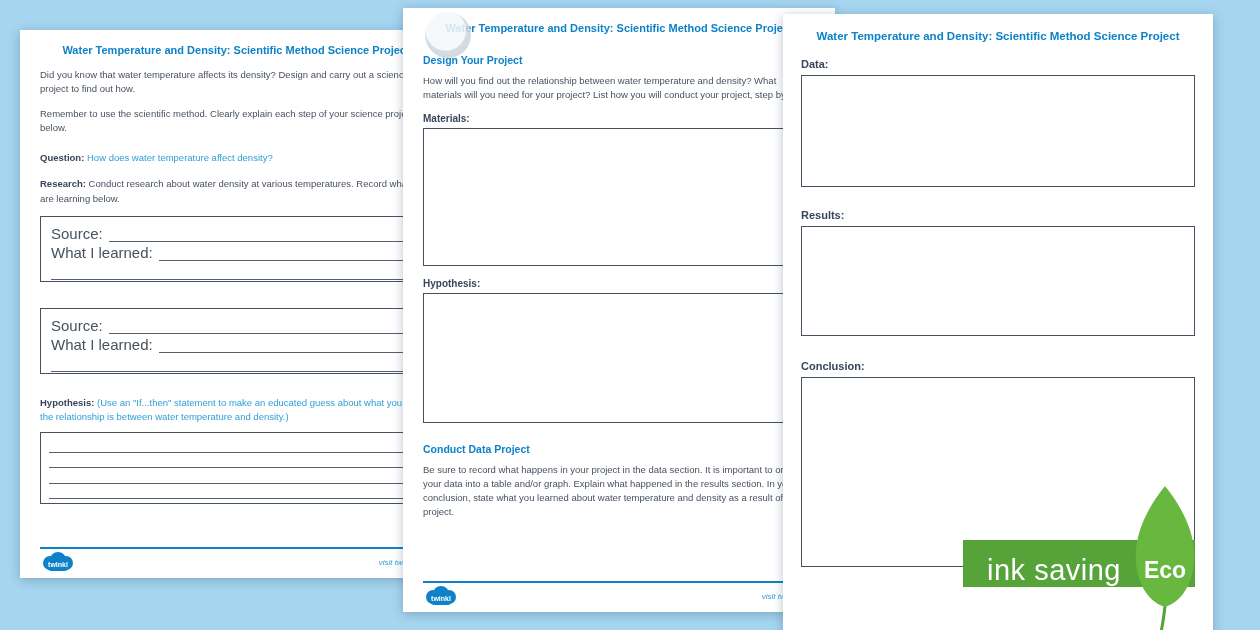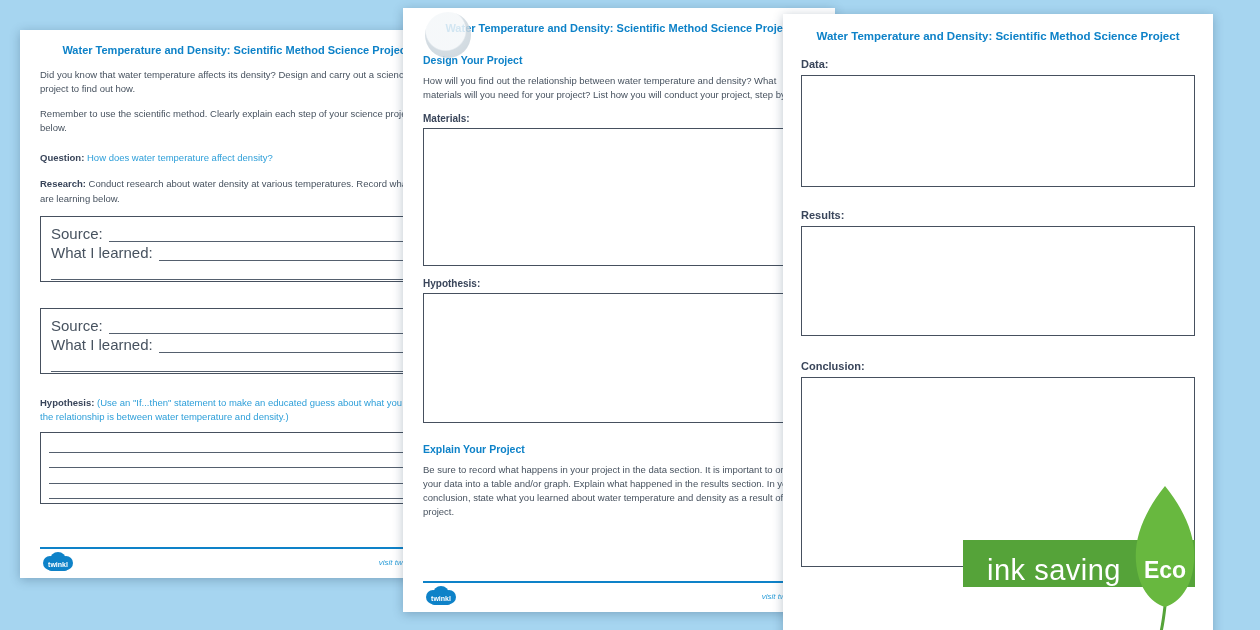--- a/index.html
+++ b/index.html
@@ -181,21 +181,21 @@
 
       <h2 class="blue-heading">Design Your Project</h2>
       <p class="body-text">How will you find out the relationship between water temperature and density? What materials will you need for your project? List how you will conduct your project, step by step.</p>
 
       <div class="section-label">Materials:</div>
       <div class="box materials-box"></div>
 
       <div class="section-label">Hypothesis:</div>
       <div class="box procedure-box"></div>
 
-      <h2 class="blue-heading">Explain Your Project</h2>
+      <h2 class="blue-heading">Conduct Data Project</h2>
       <p class="body-text">Be sure to record what happens in your project in the data section. It is important to organize your data into a table and/or graph. Explain what happened in the results section. In your conclusion, state what you learned about water temperature and density as a result of your project.</p>
 
       <footer class="page-footer">
         <div class="footer-rule"></div>
         <div class="footer-row">
           <svg width="36" height="20" viewBox="0 0 36 20">
             <g style="fill:var(--accent-blue, #0e82c8)">
               <circle cx="10" cy="11" r="7"></circle>
               <circle cx="18" cy="8" r="8"></circle>
               <circle cx="26" cy="11" r="7"></circle>

